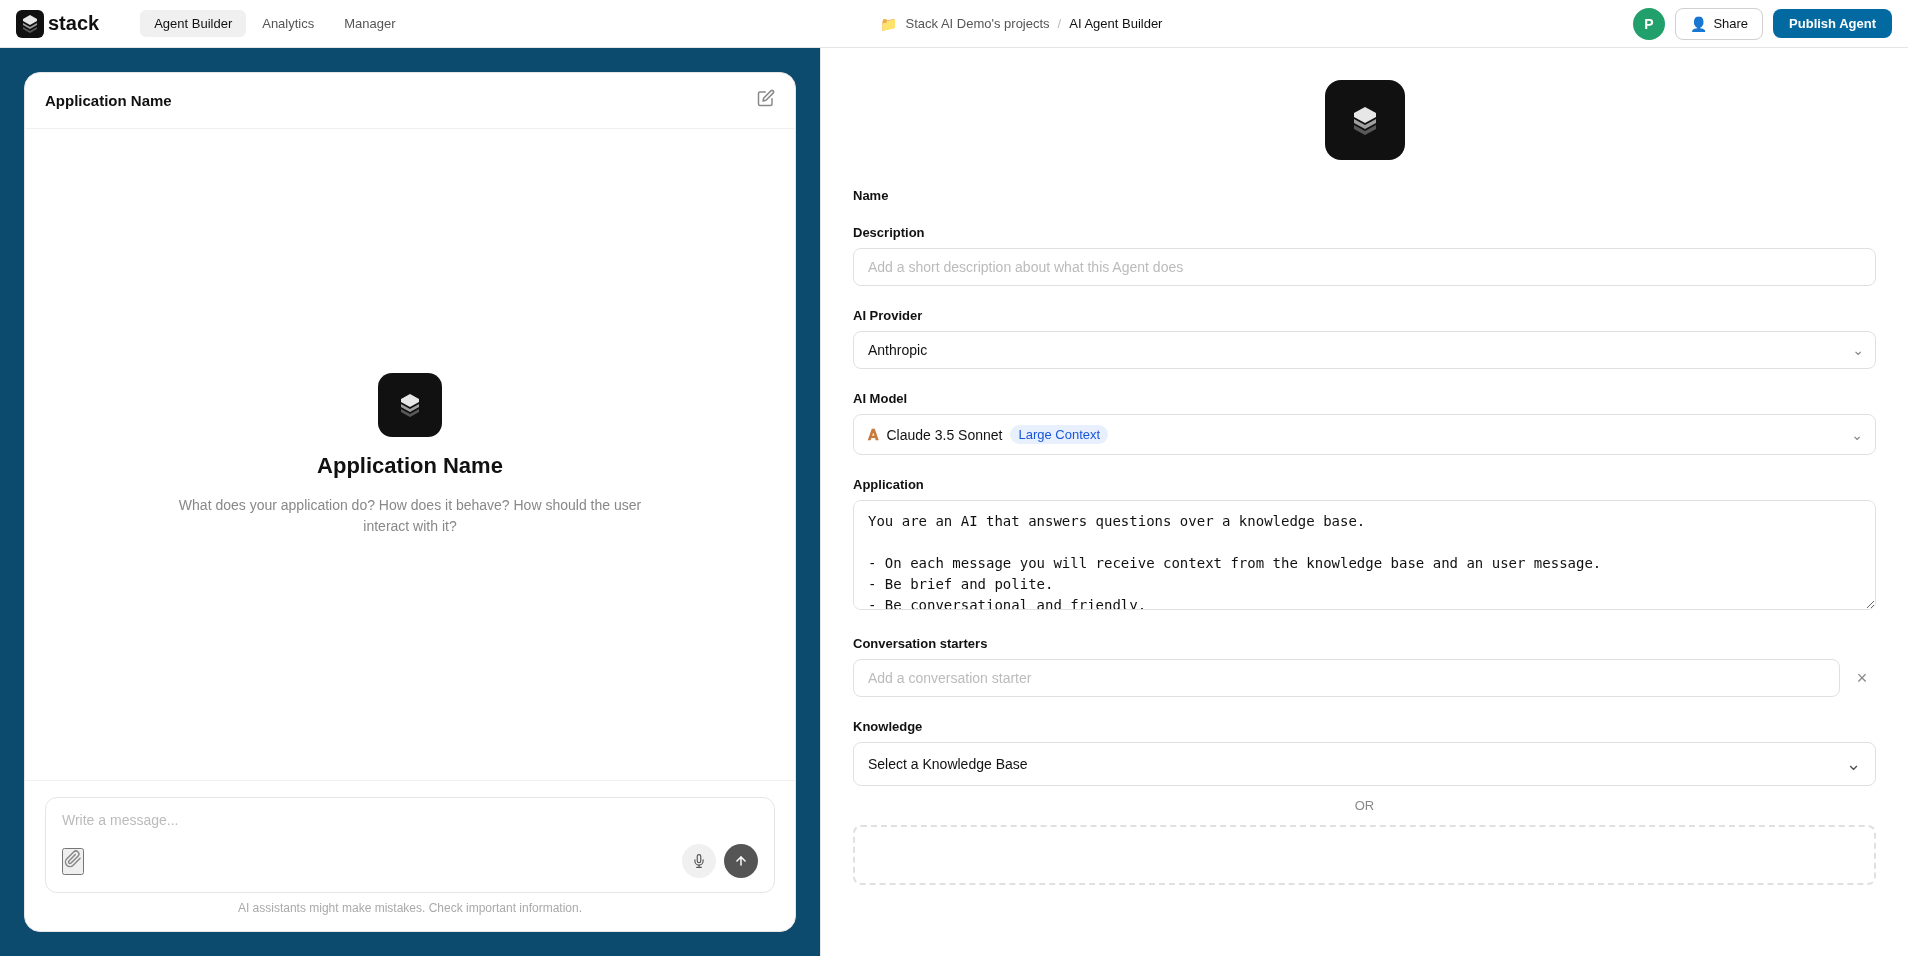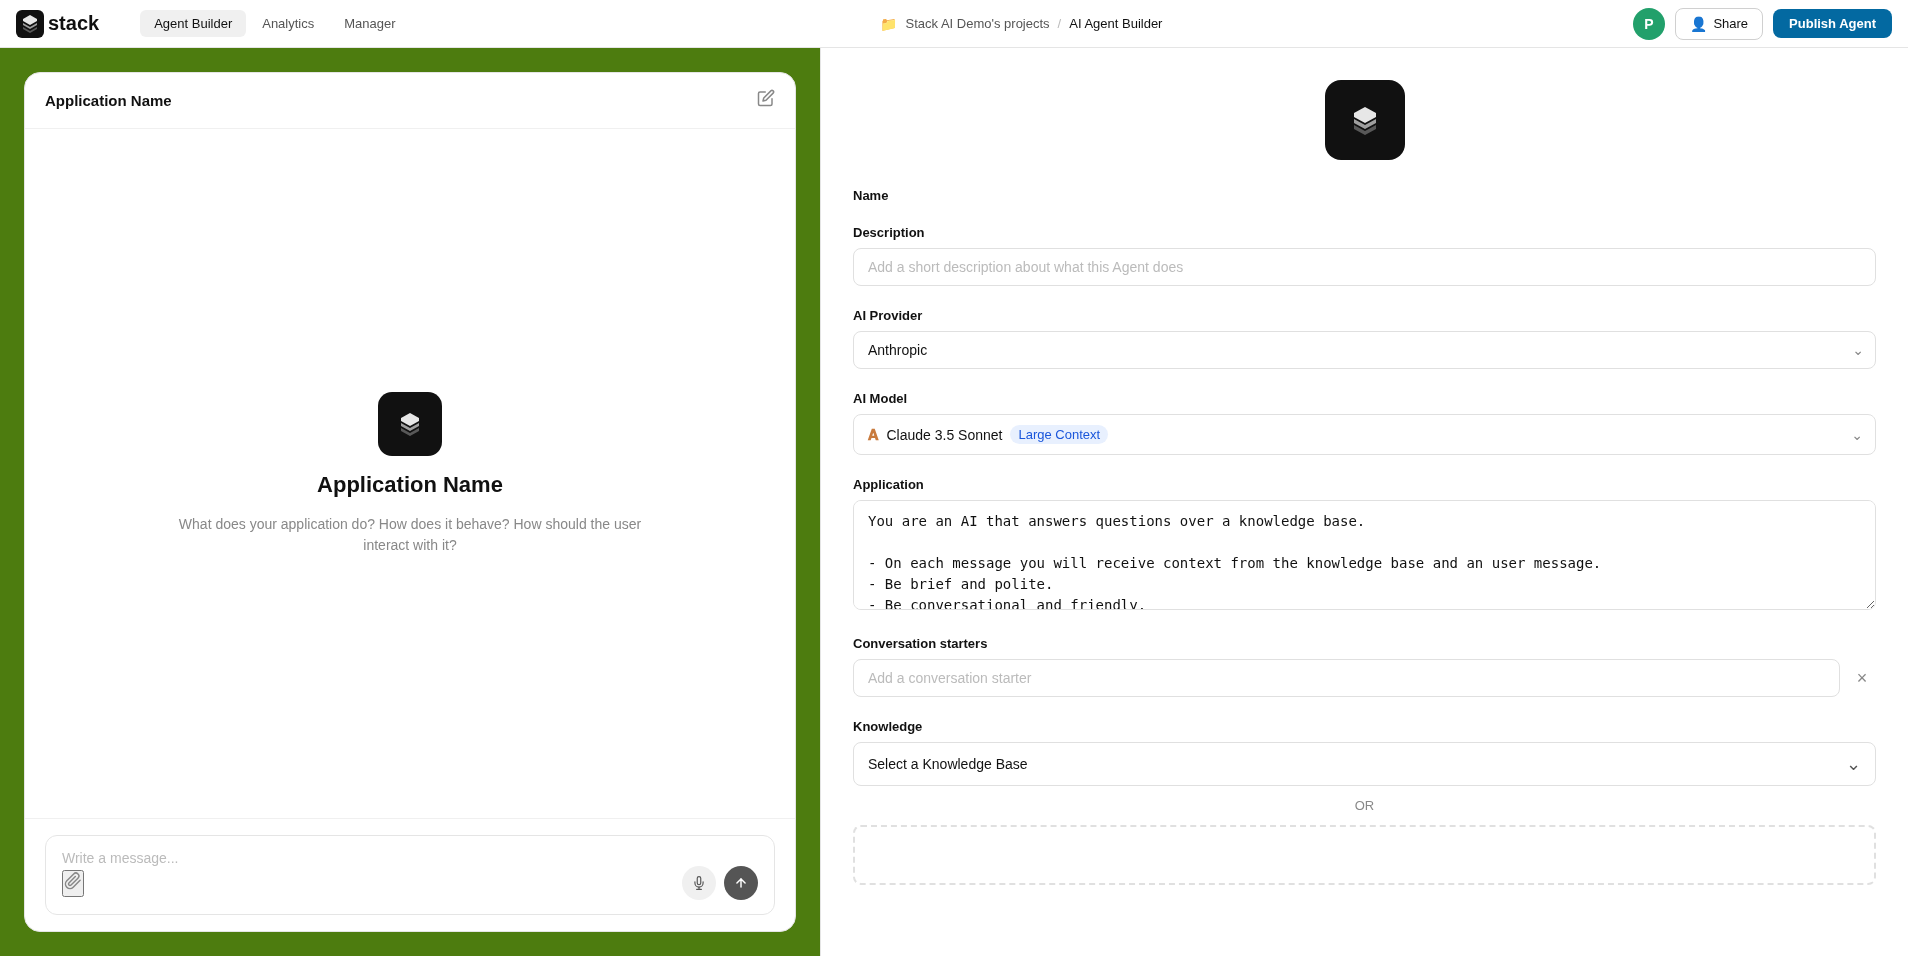--- a/index.html
+++ b/index.html
@@ -41,21 +41,21 @@
     }
 
     
     .main {
       display: flex; height: calc(956px - 48px); margin-top: 48px;
     }
 
     
     .left-panel {
       width: 820px; flex-shrink: 0;
-      padding: 24px; background: #4d7c0f;
+      padding: 24px; background: #0c4a6e;
       display: flex; flex-direction: column; gap: 16px;
       overflow-y: auto;
     }
     .chat-card {
       background: #fff; border-radius: 16px; border: 1px solid #e5e5e5;
       display: flex; flex-direction: column;
       flex: 1; min-height: 0; overflow: hidden;
     }
     .chat-header {
       display: flex; align-items: center; justify-content: space-between;
@@ -75,21 +75,21 @@
     .chat-app-icon svg { width: 38px; height: 38px; }
     .chat-app-name { font-size: 22px; font-weight: 700; color: #111; }
     .chat-app-desc { font-size: 14px; color: #888; text-align: center; max-width: 480px; line-height: 1.5; }
 
     .chat-input-area {
       padding: 16px 20px; border-top: 1px solid #f0f0f0;
     }
     .chat-input-box {
       border: 1px solid #e5e5e5; border-radius: 12px;
       padding: 14px 16px; min-height: 80px;
-      display: flex; flex-direction: column; justify-content: space-between;
+      display: flex; flex-direction: column; justify-content: space-between; gap: 16px;
     }
     .chat-input-text { font-size: 14px; color: #bbb; }
     .chat-input-actions { display: flex; align-items: center; justify-content: space-between; }
     .chat-attach-icon { color: #888; font-size: 18px; cursor: pointer; }
     .chat-input-right { display: flex; gap: 8px; }
     .chat-mic-btn {
       width: 34px; height: 34px; border-radius: 50%; background: #f0f0f0;
       display: flex; align-items: center; justify-content: center;
       border: none; cursor: pointer; color: #555;
     }
@@ -250,20 +250,21 @@
               </button>
               <button class="chat-send-btn">
                 <svg width="14" height="14" viewBox="0 0 24 24" fill="none" stroke="currentColor" stroke-width="2.5" stroke-linecap="round" stroke-linejoin="round">
                     <line x1="12" y1="19" x2="12" y2="5"></line>
                     <polyline points="5 12 12 5 19 12"></polyline>
                   </svg>
               </button>
             </div>
           </div>
         </div>
+        <div class="chat-disclaimer">AI assistants might make mistakes. Check important information.</div>
       </div>
     </div>
   </div>
 
   <div class="right-panel">
     <div class="agent-icon-area">
       <div class="agent-icon">
         <svg viewBox="0 0 48 48" fill="none" xmlns="http://www.w3.org/2000/svg">
           <path d="M13 17l11-6 11 6v4L24 27 13 21v-4z" fill="#fff" opacity="0.9"></path>
           <path d="M13 23l11 6 11-6v4l-11 6-11-6v-4z" fill="#fff" opacity="0.6"></path>

